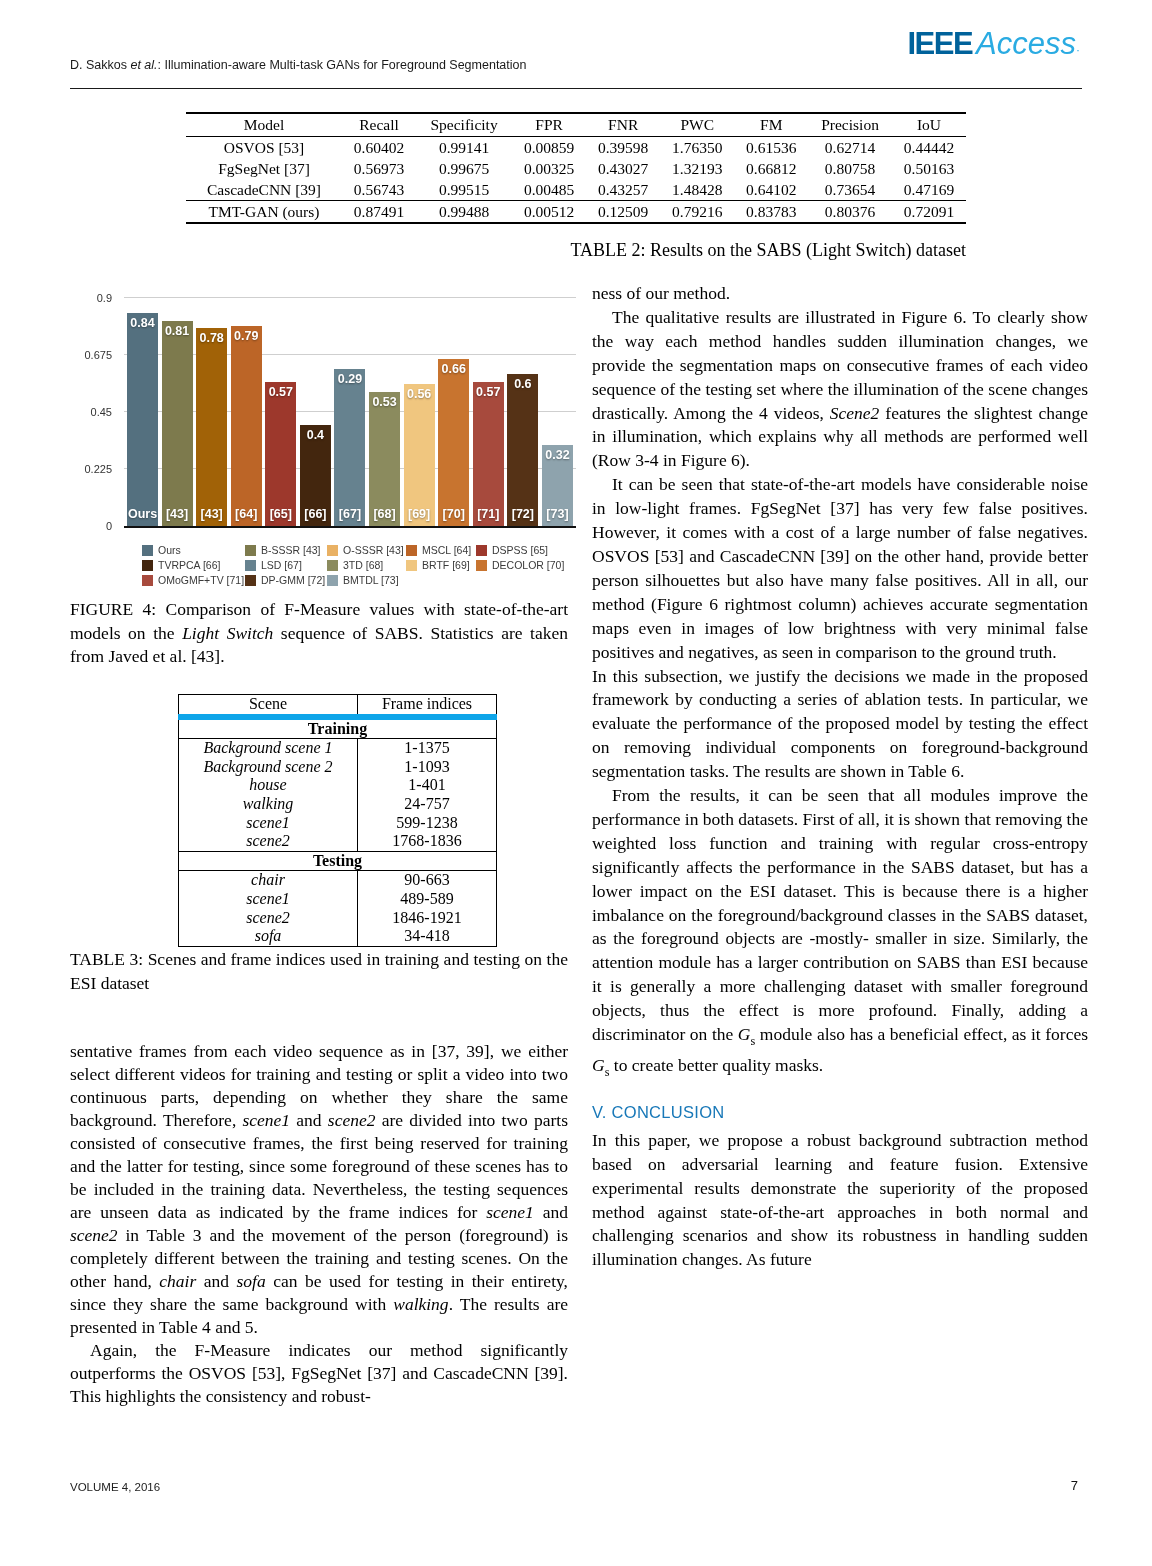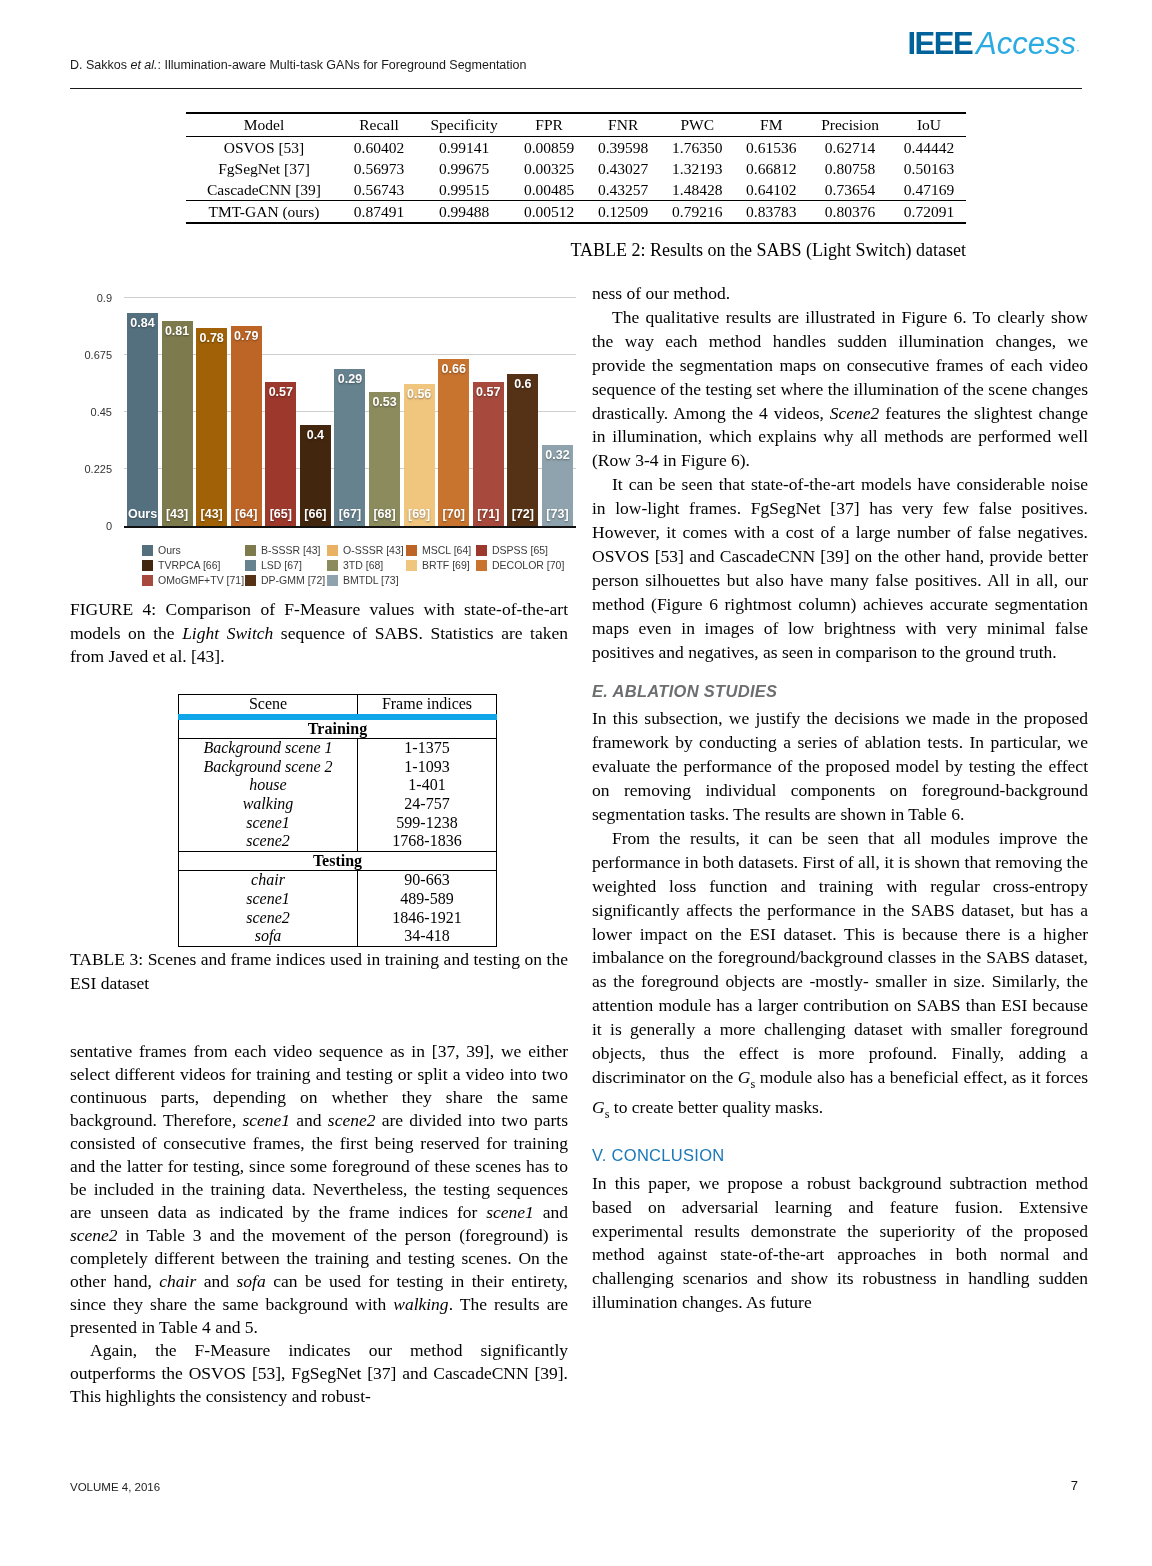--- a/index.html
+++ b/index.html
@@ -351,21 +351,20 @@
       <div class="para"><span>sentative frames from each video sequence as in [37, 39], we either select different videos for training and testing or split a video into two continuous parts, depending on whether they share the same background. Therefore, </span><span style="font-style: italic;">scene1</span><span> and </span><span style="font-style: italic;">scene2</span><span> are divided into two parts consisted of consecutive frames, the first being reserved for training and the latter for testing, since some foreground of these scenes has to be included in the training data. Nevertheless, the testing sequences are unseen data as indicated by the frame indices for </span><span style="font-style: italic;">scene1</span><span> and </span><span style="font-style: italic;">scene2</span><span> in Table 3 and the movement of the person (foreground) is completely different between the training and testing scenes. On the other hand, </span><span style="font-style: italic;">chair</span><span> and </span><span style="font-style: italic;">sofa</span><span> can be used for testing in their entirety, since they share the same background with </span><span style="font-style: italic;">walking</span><span>. The results are presented in Table 4 and 5.</span></div>
       <div class="para indent"><span>Again, the F-Measure indicates our method significantly outperforms the OSVOS [53], FgSegNet [37] and CascadeCNN [39]. This highlights the consistency and robust-</span></div>
     </div>
 
   <div class="right-col">
     <div id="rc-paras">
         <div class="para"><span>ness of our method.</span></div>
         <div class="para indent"><span>The qualitative results are illustrated in Figure 6. To clearly show the way each method handles sudden illumination changes, we provide the segmentation maps on consecutive frames of each video sequence of the testing set where the illumination of the scene changes drastically. Among the 4 videos, </span><span style="font-style: italic;">Scene2</span><span> features the slightest change in illumination, which explains why all methods are performed well (Row 3-4 in Figure 6).</span></div>
         <div class="para indent"><span>It can be seen that state-of-the-art models have considerable noise in low-light frames. FgSegNet [37] has very few false positives. However, it comes with a cost of a large number of false negatives. OSVOS [53] and CascadeCNN [39] on the other hand, provide better person silhouettes but also have many false positives. All in all, our method (Figure 6 rightmost column) achieves accurate segmentation maps even in images of low brightness with very minimal false positives and negatives, as seen in comparison to the ground truth.</span></div>
       </div>
-    <div class="h-gray">E. ABLATION STUDIES</div>
     <div>
         <div class="para"><span>In this subsection, we justify the decisions we made in the proposed framework by conducting a series of ablation tests. In particular, we evaluate the performance of the proposed model by testing the effect on removing individual components on foreground-background segmentation tasks. The results are shown in Table 6.</span></div>
         <div class="para indent"><span>From the results, it can be seen that all modules improve the performance in both datasets. First of all, it is shown that removing the weighted loss function and training with regular cross-entropy significantly affects the performance in the SABS dataset, but has a lower impact on the ESI dataset. This is because there is a higher imbalance on the foreground/background classes in the SABS dataset, as the foreground objects are -mostly- smaller in size. Similarly, the attention module has a larger contribution on SABS than ESI because it is generally a more challenging dataset with smaller foreground objects, thus the effect is more profound. Finally, adding a discriminator on the </span><span style="font-style: italic;">G</span><span style="font-size: 70%; vertical-align: sub;">s</span><span> module also has a beneficial effect, as it forces </span><span style="font-style: italic;">G</span><span style="font-size: 70%; vertical-align: sub;">s</span><span> to create better quality masks.</span></div>
       </div>
     <div class="h-blue">V. CONCLUSION</div>
     <div>
         <div class="para"><span>In this paper, we propose a robust background subtraction method based on adversarial learning and feature fusion. Extensive experimental results demonstrate the superiority of the proposed method against state-of-the-art approaches in both normal and challenging scenarios and show its robustness in handling sudden illumination changes. As future</span></div>
       </div>
   </div>
 

